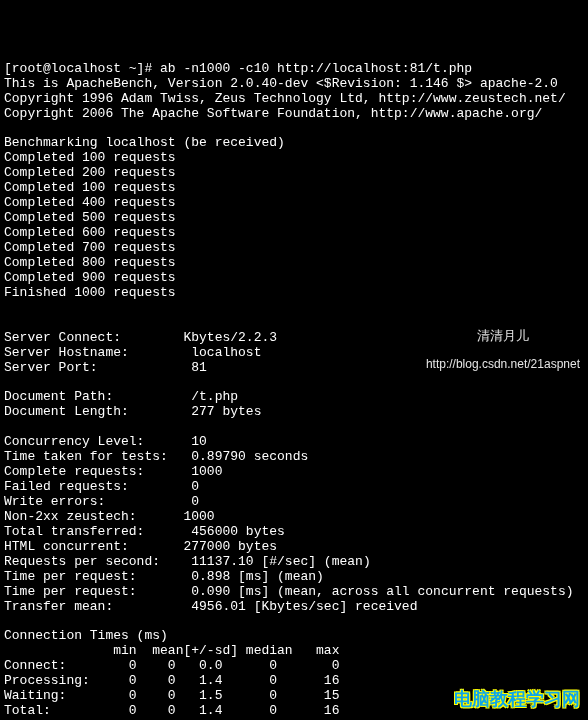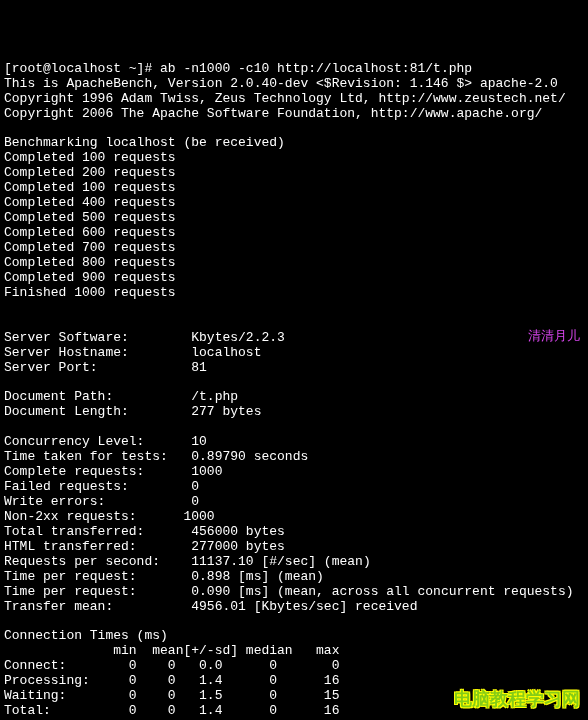--- a/index.html
+++ b/index.html
@@ -13,34 +13,34 @@
     height: 720px;
     overflow: hidden;
     white-space: pre;
     padding: 2px 4px;
     position: relative;
   }
   .watermark1 {
     position: absolute;
     right: 8px;
     top: 315px;
-    color: #d946ef;
+    color: #e5e5e5;
     font-family: sans-serif;
     font-size: 12px;
     text-align: center;
   }
   .watermark1 .cn { font-size: 13px; }
   .watermark2 {
     position: absolute;
     right: 8px;
     bottom: 10px;
     font-family: sans-serif;
     font-size: 18px;
     font-weight: bold;
-    color: #84cc16;
+    color: #0ea5e9;
     text-shadow: 1px 1px 0 #ffff00, -1px -1px 0 #ffff00, 1px -1px 0 #ffff00, -1px 1px 0 #ffff00;
   }
 </style>
 </head>
 <body>
 
 
 
 <span><span>[root@localhost ~]# </span><span>ab -n1000 -c10 http://localhost:81/t.php</span>
 <span>This is ApacheBench, Version 2.0.40-dev &lt;$Revision: 1.146 $&gt; apache-2.0</span>
@@ -53,35 +53,35 @@
 <span>Completed 100 requests</span>
 <span>Completed 400 requests</span>
 <span>Completed 500 requests</span>
 <span>Completed 600 requests</span>
 <span>Completed 700 requests</span>
 <span>Completed 800 requests</span>
 <span>Completed 900 requests</span>
 <span>Finished 1000 requests</span>
 
 
-<span><span>Server Software:</span>        <span>Kbytes/2.2.3</span></span>
+<span><span>Server Connect:</span>        <span>Kbytes/2.2.3</span></span>
 <span><span>Server Hostname:</span>        <span>localhost</span></span>
 <span><span>Server Port:</span>            <span>81</span></span>
 
 <span><span>Document Path:</span>          <span>/t.php</span></span>
 <span><span>Document Length:</span>        <span>277 bytes</span></span>
 
 <span><span>Concurrency Level:</span>      <span>10</span></span>
 <span><span>Time taken for tests:</span>   <span>0.89790 seconds</span></span>
 <span><span>Complete requests:</span>      <span>1000</span></span>
 <span><span>Failed requests:</span>        <span>0</span></span>
 <span><span>Write errors:</span>           <span>0</span></span>
-<span><span>Non-2xx requests:</span>      <span>1000</span></span>
+<span><span>Non-2xx zeustech:</span>      <span>1000</span></span>
 <span><span>Total transferred:</span>      <span>456000 bytes</span></span>
-<span><span>HTML transferred:</span>       <span>277000 bytes</span></span>
+<span><span>HTML concurrent:</span>       <span>277000 bytes</span></span>
 <span><span>Requests per second:</span>    <span>11137.10 [#/sec] (mean)</span></span>
 <span><span>Time per request:</span>       <span>0.898 [ms] (mean)</span></span>
 <span><span>Time per request:</span>       <span>0.090 [ms] (mean, across all concurrent requests)</span></span>
 <span><span>Transfer mean:</span>          <span>4956.01 [Kbytes/sec] received</span></span>
 
 <span>Connection Times (ms)</span>
 <span>              min  mean[+/-sd] median   max</span>
 <span>Connect:        0    0   0.0      0       0</span>
 <span>Processing:     0    0   1.4      0      16</span>
 <span>Waiting:        0    0   1.5      0      15</span>
@@ -93,17 +93,18 @@
 
 
 
 
 
 
 </span>
 
 <div class="watermark1">
 <div class="cn">清清月儿</div>
+<div>http://blog.csdn.net/21aspnet</div>
 </div>
 <div class="watermark2">电脑教程学习网</div>
 
 
 
 
 </body></html>

